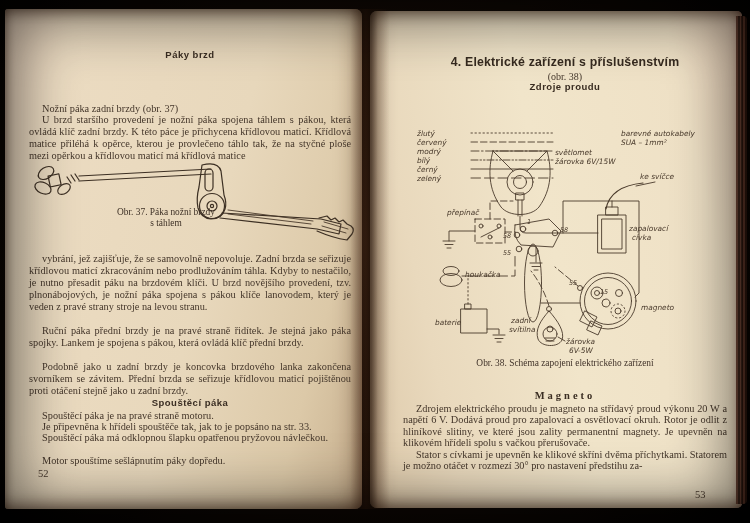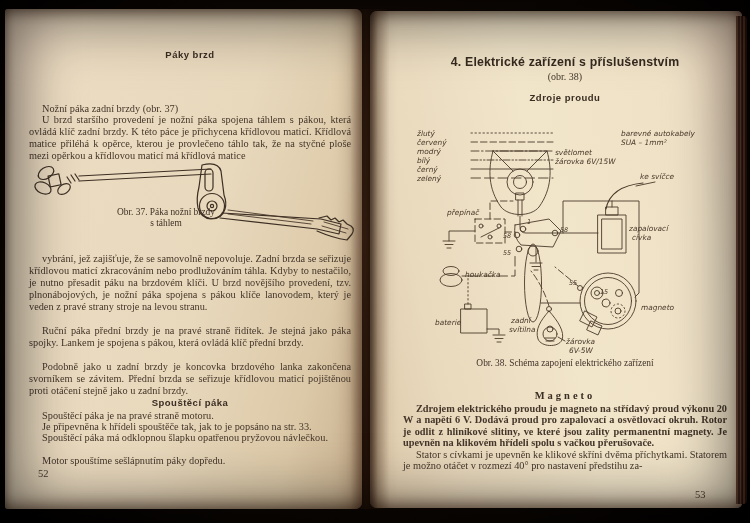--- a/index.html
+++ b/index.html
@@ -101,21 +101,21 @@
     <div class="bodytext" style="top:446px;">Motor spouštíme sešlápnutím páky dopředu.</div>
     <div class="pagenum" style="top:459px;left:9px;">52</div>
   </div>
 </div>
 
 <div class="page page-right r">
   <div class="content content-right">
 
     <div class="chapter" style="top:44px;">4. Elektrické zařízení s příslušenstvím</div>
     <div class="chaptersub" style="top:60px;">(obr. 38)</div>
-    <div class="shead" style="top:81px;">Zdroje proudu</div>
+    <div class="shead" style="top:70px;">Zdroje proudu</div>
 
     <svg class="figure" style="left:0;top:114px;" width="330" height="230" viewBox="0 0 330 230">
 
       <g>
         <text class="dlab" x="14" y="11">žlutý</text>
         <path class="ln w-dot" d="M68,8 H150"></path>
         <text class="dlab" x="14" y="20">červený</text>
         <path class="ln w-dash" d="M68,17 H150"></path>
         <text class="dlab" x="14" y="29">modrý</text>
         <path class="ln w-dashdot" d="M68,26 H150"></path>
@@ -231,21 +231,21 @@
         <path class="ln w-dash" d="M175,161 L152,142"></path>
         <path class="ln" d="M177,178 H138"></path>
       </g>
       <text class="dlab" x="238" y="185">magneto</text>
       <text class="dnum" x="166" y="160">55</text>
       <text class="dnum" x="197" y="169">15</text>
     </svg>
 
     <div class="figcaption" style="top:347px;">Obr. 38. Schéma zapojení elektrického zařízení</div>
     <div class="magneto-head" style="top:379px;">Magneto</div>
-    <div class="bodytext" style="top:392px;font-weight:bold;">Zdrojem elektrického proudu je magneto na střídavý proud výkonu 20 W a napětí 6 V. Dodává proud pro zapalovací a osvětlovací okruh. Rotor je odlit z hliníkové slitiny, ve které jsou zality permanentní magnety. Je upevněn na klikovém hřídeli spolu s vačkou přerušovače.</div>
-    <div class="bodytext" style="top:438px;">Stator s cívkami je upevněn ke klikové skříni dvěma příchytkami. Statorem je možno otáčet v rozmezí 40° pro nastavení předstihu za-</div>
+    <div class="bodytext" style="top:392px;">Zdrojem elektrického proudu je magneto na střídavý proud výkonu 20 W a napětí 6 V. Dodává proud pro zapalovací a osvětlovací okruh. Rotor je odlit z hliníkové slitiny, ve které jsou zality permanentní magnety. Je upevněn na klikovém hřídeli spolu s vačkou přerušovače.</div>
+    <div class="bodytext" style="top:438px;">Stator s cívkami je upevněn ke klikové skříni dvěma příchytkami. Statorem je možno otáčet v rozmezí 30° pro nastavení předstihu za-</div>
     <div class="pagenum" style="top:478px;left:292px;">53</div>
   </div>
 </div>
 
 <div class="gutter"></div>
 <div class="page-stack"></div>
 <div class="vignette"></div>
 
 </body></html>

